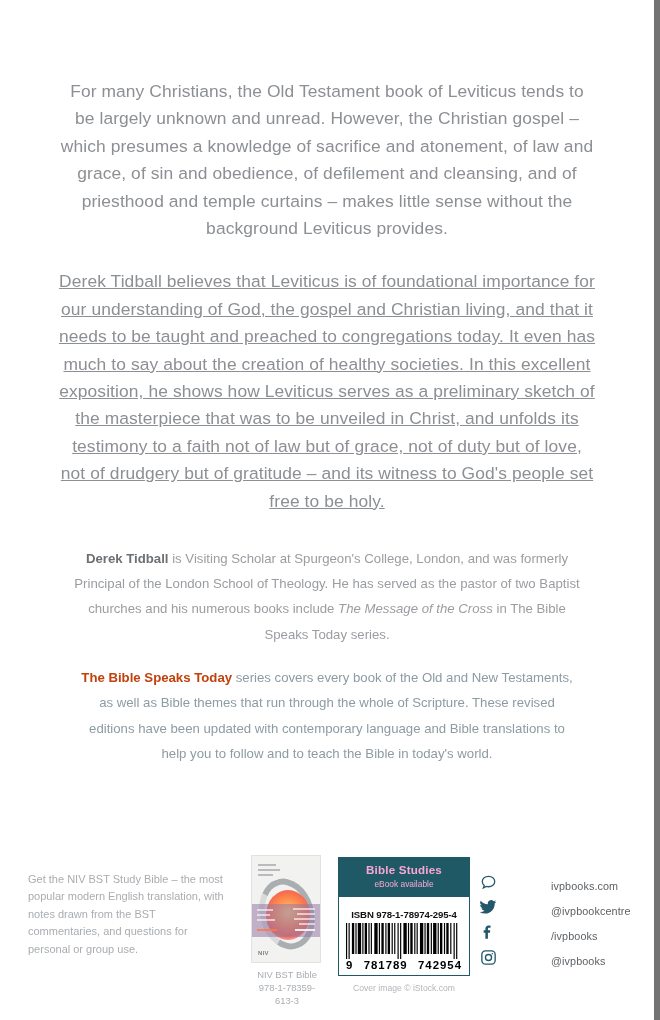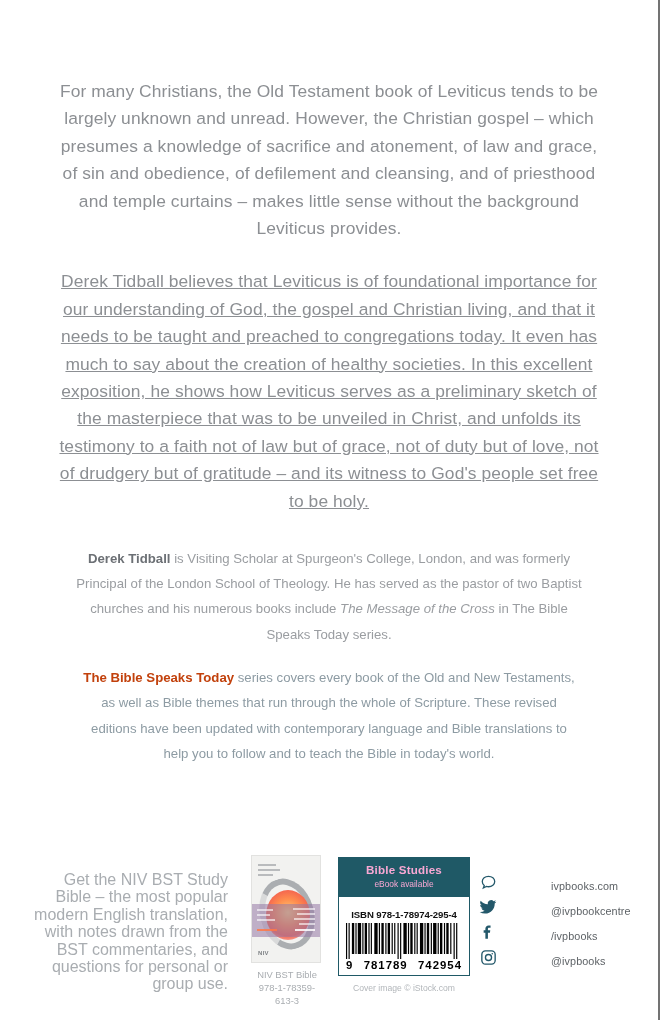--- a/index.html
+++ b/index.html
@@ -12,21 +12,21 @@
     height: 1020px;
     font-family: "Liberation Sans", sans-serif;
     position: relative;
     overflow: hidden;
   }
 
   .page {
     position: absolute;
     inset: 0;
     background: #ffffff;
-    border-right: 2px solid #737373;
+    border-right: 6px solid #737373;
     box-sizing: border-box;
   }
 
   
   .blurb {
     position: absolute;
     left: 58px;
     right: 58px;
     top: 78px;
     text-align: center;
@@ -78,23 +78,23 @@
     top: 855px;
     height: 150px;
   }
 
   
   .promo {
     position: absolute;
     left: 28px;
     top: 16px;
     width: 200px;
-    text-align: right;
+    text-align: left;
     color: #a9adb1;
-    font-size: 16px;
+    font-size: 11px;
     line-height: 17.4px;
   }
 
   
   .bible-wrap {
     position: absolute;
     left: 251px;
     top: 0px;
     width: 72px;
     text-align: center;

